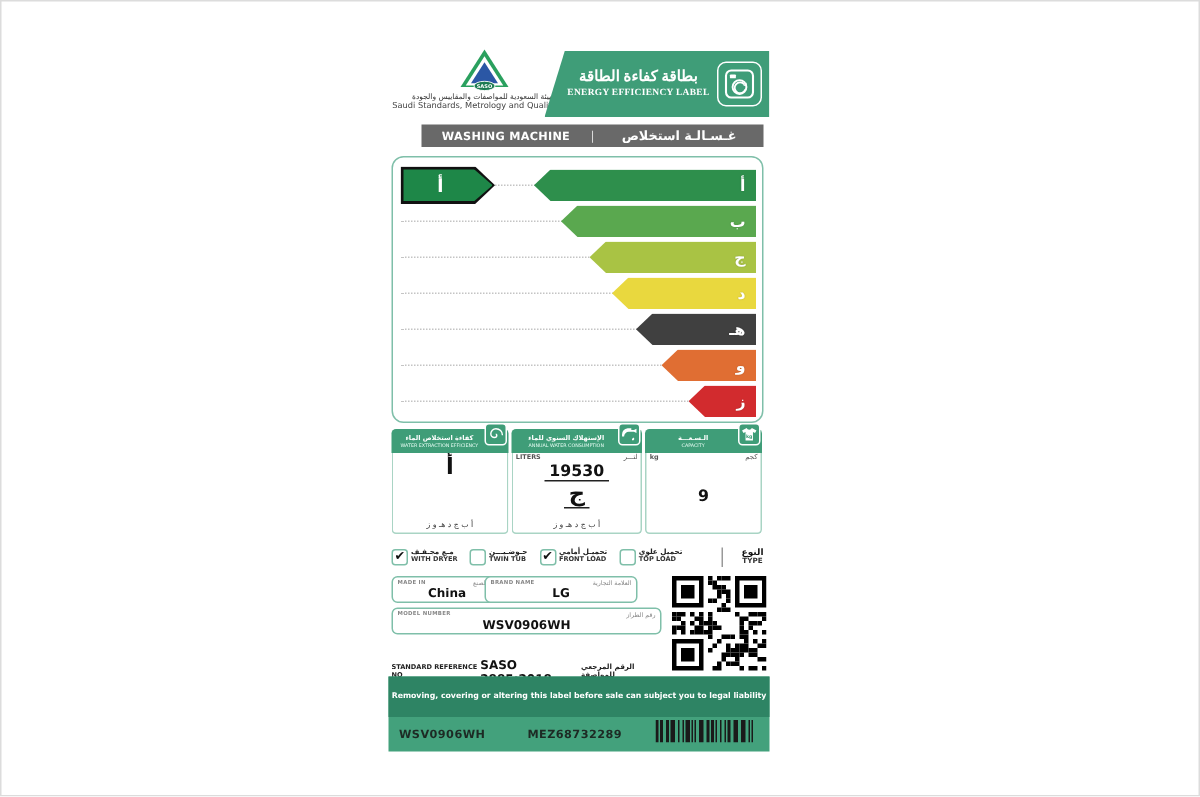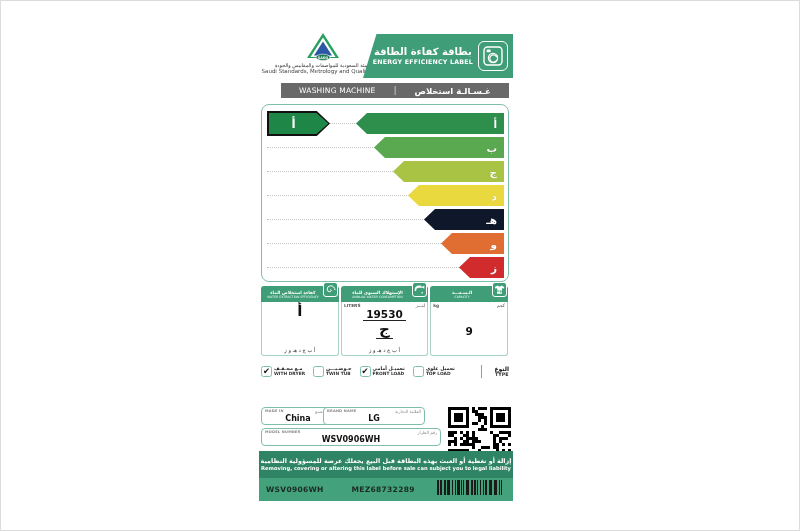--- a/index.html
+++ b/index.html
@@ -7,31 +7,31 @@
   .frame{position:absolute;inset:0;border:1px solid #dcdcdc;box-sizing:border-box;background:#fff;}
   .label{position:absolute;left:258px;top:31px;width:254px;height:470px;}
 
   
   .hdr{position:relative;height:47px;}
   .org{position:absolute;left:0;top:0;width:128px;height:47px;text-align:center;}
   .org .logo{display:block;margin:0 auto;}
   .org-ar{font-size:5px;color:#333;line-height:6px;white-space:nowrap;}
   .org-en{font-size:5.5px;color:#444;line-height:6px;white-space:nowrap;}
   .band{position:absolute;left:104px;top:2px;right:0;height:44px;background:#3f9d78;
-        clip-path:polygon(9% 0,100% 0,100% 100%,0 100%);display:flex;align-items:center;justify-content:flex-end;gap:5px;padding-right:5px;box-sizing:border-box;}
+        clip-path:polygon(9% 0,100% 0,100% 100%,0 100%);display:flex;align-items:center;justify-content:flex-end;gap:5px;padding-right:5px;box-sizing:border-box;font-family:Liberation Serif, serif;}
   .band-titles{text-align:center;color:#fff;}
   .band-ar{font-size:10px;font-weight:bold;line-height:12px;white-space:nowrap;}
   .band-en{font-size:6.3px;font-weight:bold;line-height:8px;white-space:nowrap;letter-spacing:.2px;}
   .wm-icon{width:30px;height:30px;border:1.6px solid #fff;border-radius:6px;display:flex;align-items:center;justify-content:center;box-sizing:border-box;}
 
   
   .pbar{position:absolute;left:22px;top:51px;width:228px;height:15px;background:#696969;color:#fff;
         display:flex;align-items:center;box-sizing:border-box;}
   .pbar .half{flex:1;text-align:center;}
-  .pbar-en{font-size:7.5px;font-weight:normal;letter-spacing:.2px;}
+  .pbar-en{font-size:7.5px;font-weight:bold;letter-spacing:.2px;}
   .pbar-sep{font-size:8px;color:#ddd;}
   .pbar-ar{font-size:8.5px;font-weight:bold;}
 
   
   .panel{position:absolute;left:2px;top:72px;width:248px;height:178px;border:1px solid #7fbfa9;border-radius:8px;box-sizing:border-box;overflow:hidden;background:#fff;}
   .arrow-row{position:absolute;left:0;right:0;height:21px;}
   .dotline{position:absolute;left:5px;right:5px;top:10px;border-top:1px dotted #c4c4c4;}
   .arrow-bar{position:absolute;right:4px;top:0;height:21px;z-index:2;
              clip-path:polygon(11px 0,100% 0,100% 100%,11px 100%,0 50%);
              display:flex;align-items:center;justify-content:flex-end;padding-right:7px;box-sizing:border-box;}
@@ -72,21 +72,21 @@
   .cb-box.checked .mark{visibility:visible;}
   .cb-lbl{display:flex;flex-direction:column;}
   .cb-ar{font-size:4.8px;font-weight:bold;color:#222;line-height:5.5px;white-space:nowrap;}
   .cb-en{font-size:4.4px;font-weight:bold;color:#333;line-height:5px;white-space:nowrap;}
   .type-div{width:1px;height:13px;background:#999;margin:0 6px 0 2px;}
   .type-lbl{display:flex;flex-direction:column;align-items:center;margin-left:auto;}
   .type-ar{font-size:6px;font-weight:bold;color:#111;line-height:7px;}
   .type-en{font-size:4.8px;font-weight:bold;color:#333;line-height:6px;}
 
   
-  .fields{position:absolute;left:2px;top:352px;width:248px;height:66px;margin-top:23px;}
+  .fields{position:absolute;left:2px;top:352px;width:248px;height:66px;}
   .fld{position:absolute;border:1px solid #7fbfa9;border-radius:4px;background:#fff;box-sizing:border-box;}
   .fld .lblrow{display:flex;justify-content:space-between;padding:1px 3px 0 3px;}
   .fld .l-en{font-size:3.6px;color:#888;font-weight:bold;letter-spacing:.2px;}
   .fld .l-ar{font-size:4.2px;color:#888;}
   .fld .val{text-align:center;font-size:8px;font-weight:bold;color:#111;line-height:9px;}
   .f-made{left:0;top:0;width:74px;height:18px;}
   .f-brand{left:62px;top:0;width:102px;height:18px;}
   .f-model{left:0;top:21px;width:180px;height:18px;}
   .regline{position:absolute;left:0;top:41px;width:180px;display:flex;justify-content:flex-end;align-items:center;gap:4px;}
   .reg-val{font-size:8px;font-weight:bold;color:#111;}
@@ -170,21 +170,21 @@
           </div>
         </div>
     <div class="arrow-row" style="top:80px">
           <div class="dotline"></div>
           <div class="arrow-bar" style="background: rgb(233, 216, 62); width: 96px;">
             <span class="arrow-letter">د</span>
           </div>
         </div>
     <div class="arrow-row" style="top:104px">
           <div class="dotline"></div>
-          <div class="arrow-bar" style="background: #0f172a; width: 80px;">
+          <div class="arrow-bar" style="background: #404040; width: 80px;">
             <span class="arrow-letter">هـ</span>
           </div>
         </div>
     <div class="arrow-row" style="top:128px">
           <div class="dotline"></div>
           <div class="arrow-bar" style="background: rgb(224, 110, 51); width: 63px;">
             <span class="arrow-letter">و</span>
           </div>
         </div>
     <div class="arrow-row" style="top:152px">
@@ -464,21 +464,20 @@
             <rect x="45" y="3" width="15" height="15" fill="#fff"></rect>
             <rect x="48" y="6" width="9" height="9" fill="#000"></rect>
             <rect x="0" y="42" width="21" height="21" fill="#000"></rect>
             <rect x="3" y="45" width="15" height="15" fill="#fff"></rect>
             <rect x="6" y="48" width="9" height="9" fill="#000"></rect>
           </svg></div>
   </div>
 
   <div class="footer">
     <div class="warn">
-      <div class="warn-ar">إزالة أو تغطية أو العبث بهذه البطاقة قبل البيع يجعلك عرضة للمسؤولية النظامية</div>
       <div class="warn-en">Removing, covering or altering this label before sale can subject you to legal liability</div>
     </div>
     <div class="fcodes">
       <span class="fc-model">WSV0906WH</span>
       <span class="fc-serial">MEZ68732289</span>
       <div class="barcode" id="barcode"><svg width="69" height="15" viewBox="0 0 69 15" xmlns="http://www.w3.org/2000/svg">
               <rect x="0" y="0" width="2" height="15" fill="#1a1a1a"></rect>
               <rect x="3" y="0" width="2" height="15" fill="#1a1a1a"></rect>
               <rect x="7" y="0" width="2" height="15" fill="#1a1a1a"></rect>
               <rect x="10" y="0" width="3" height="15" fill="#1a1a1a"></rect>

